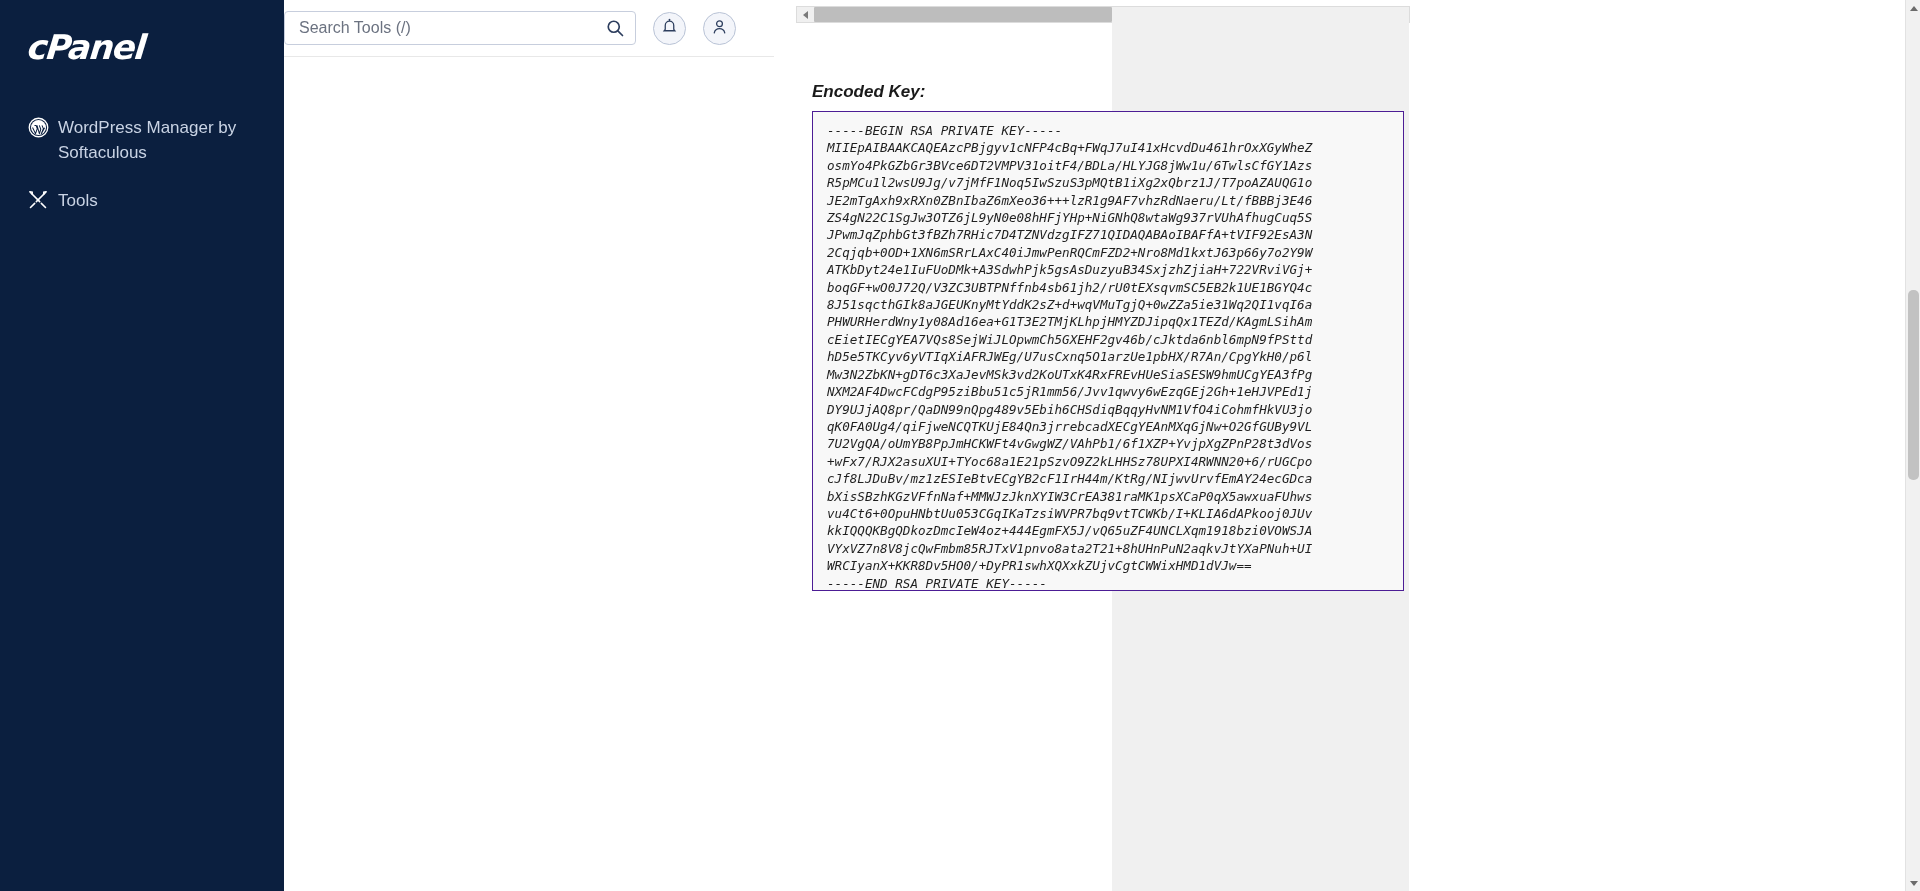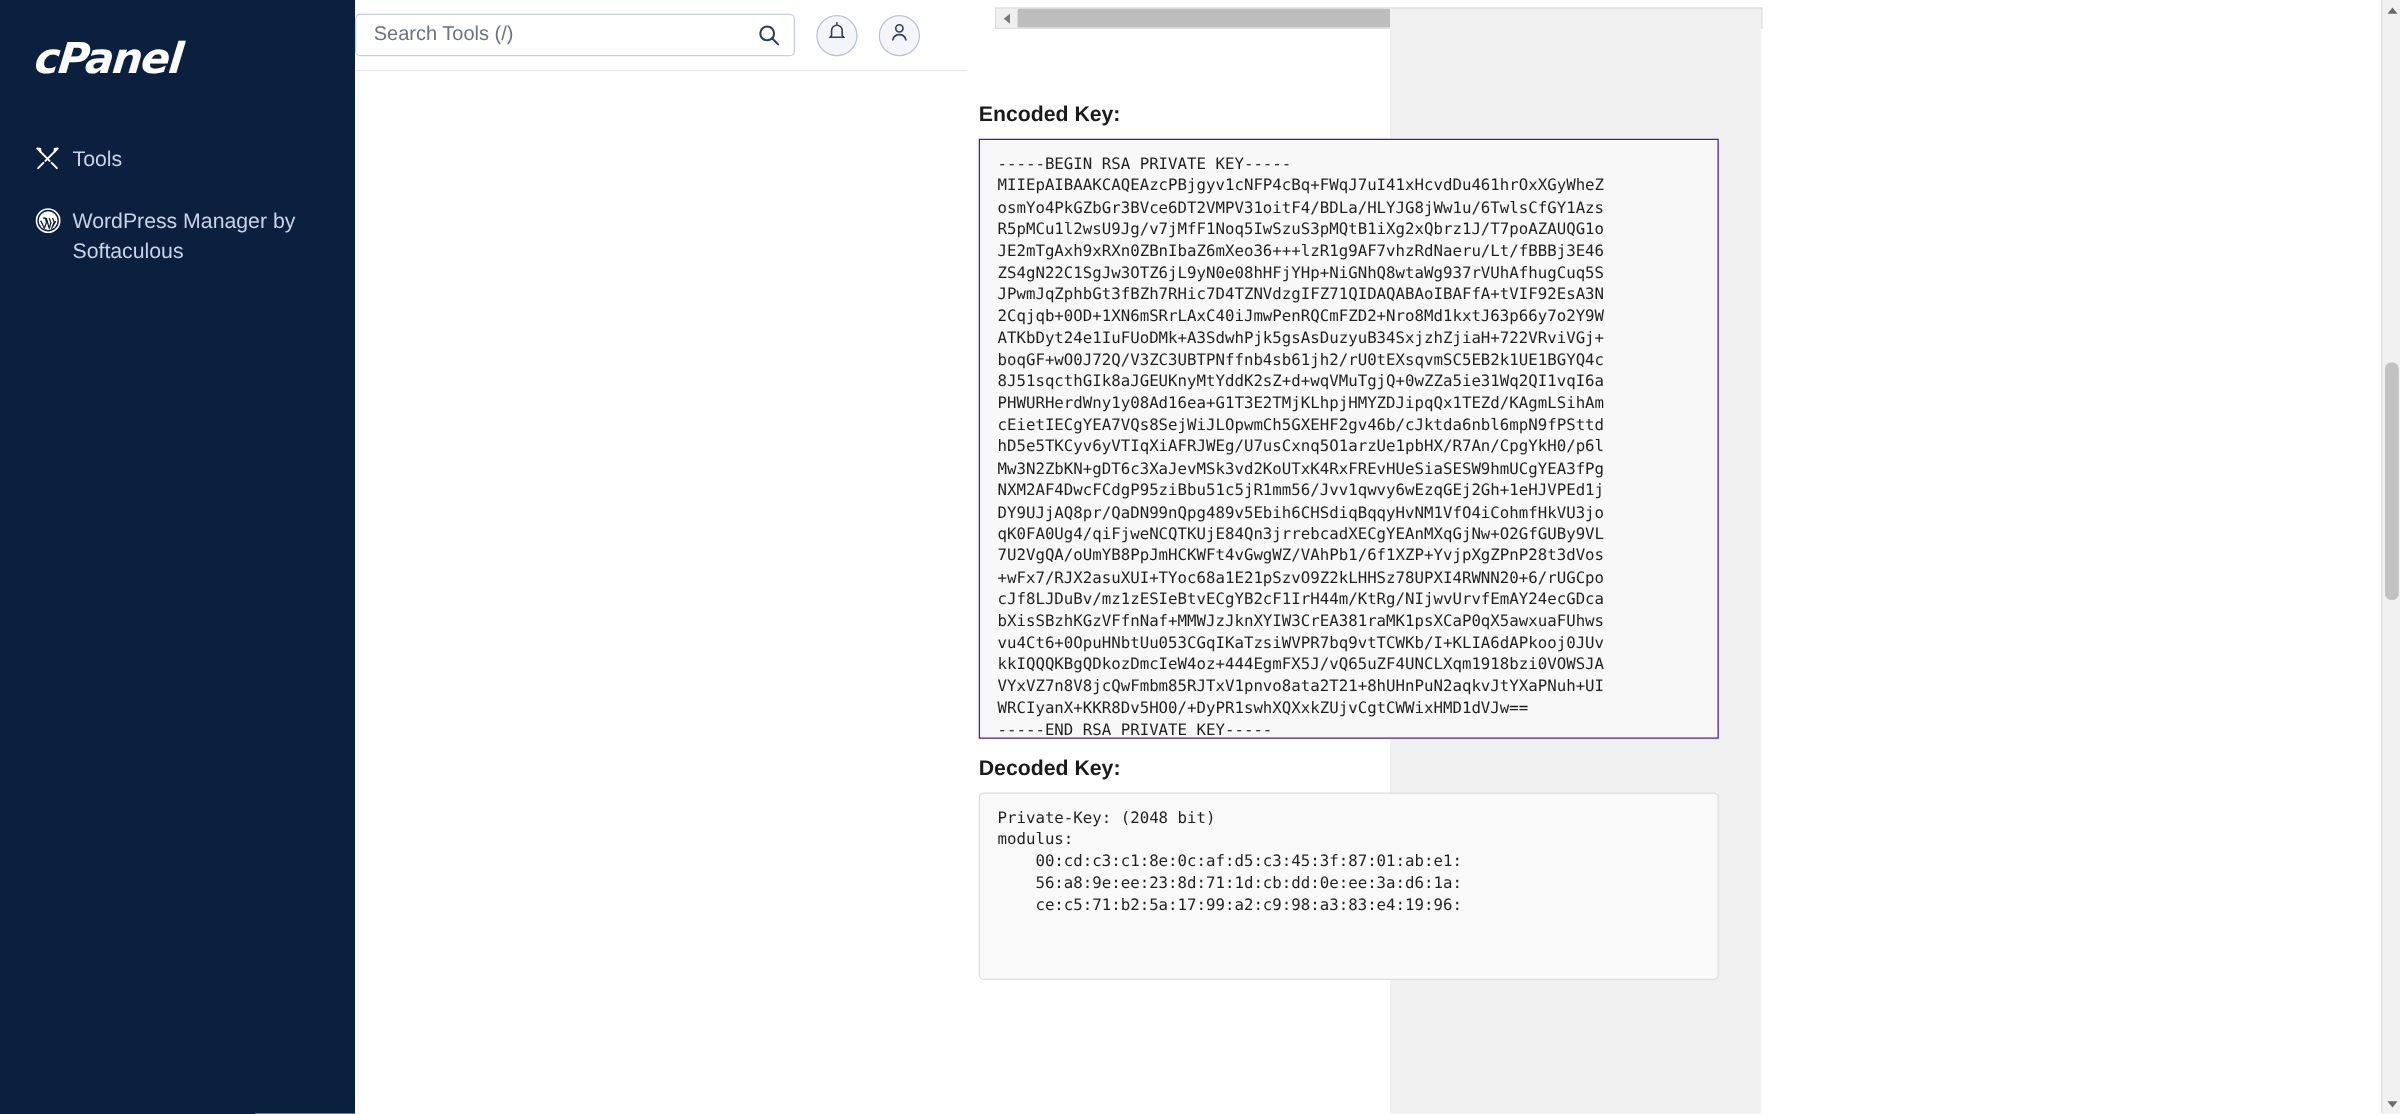--- a/index.html
+++ b/index.html
@@ -144,21 +144,21 @@
   .hscroll .track { flex: 1; background: #f7f7f7; position: relative; }
   .hscroll .thumb {
     position: absolute; left: 0; top: 0; bottom: 0;
     width: 100%;
     background: #bdbdbd;
     border-radius: 1px;
     cursor: pointer;
   }
 
   
-  .section { position: absolute; left: 9px; }
+  .section { position: absolute; left: 38px; font-style: italic; }
   .section-label {
     font-size: 17px;
     font-weight: bold;
     color: #1a1a1a;
     margin-bottom: 9px;
     font-family: "Liberation Sans", sans-serif;
   }
   .keybox {
     width: 592px;
     background: #f8f8f8;
@@ -221,41 +221,41 @@
 <div class="app">
 
   <aside class="sidebar">
     <div class="logo-wrap">
       <div class="logo">cPanel</div>
     </div>
     <nav class="nav">
 
       <div class="nav-item">
         <span class="ico">
+          <svg width="21" height="21" viewBox="0 0 24 24">
+            <circle cx="12" cy="12" r="10.6" fill="none" stroke="currentColor" stroke-width="1.5"></circle>
+            <circle cx="12" cy="12" r="8.6" fill="currentColor"></circle>
+            <path d="M5.2 12 L8.6 19 L10.6 13.2 L9.2 9.6 L7.4 9.6 M10.3 9.6 L13 19 L14.6 14 L12.9 9.6 M16 9.6 L17.6 13.4 L15.2 19 L19 12.4" fill="none" stroke="#0b1f3f" stroke-width="1.15" stroke-linejoin="round"></path>
+          </svg>
+        </span>
+        <span class="lbl">WordPress Manager by Softaculous</span>
+      </div>
+
+      <div class="nav-item">
+        <span class="ico">
           <svg width="20" height="20" viewBox="0 0 24 24" fill="none" stroke="currentColor" stroke-width="1.9" stroke-linecap="round">
             <path d="M3 3 L14 14"></path>
             <path d="M16 16 L21 21"></path>
             <path d="M21 3 L10 14"></path>
             <path d="M8 16 L3 21"></path>
             <path d="M2.2 2.2 L5 2.6 L5.2 5.2"></path>
             <path d="M21.8 2.2 L19 2.6 L18.8 5.2"></path>
           </svg>
         </span>
         <span class="lbl">Tools</span>
-      </div>
-
-      <div class="nav-item">
-        <span class="ico">
-          <svg width="21" height="21" viewBox="0 0 24 24">
-            <circle cx="12" cy="12" r="10.6" fill="none" stroke="currentColor" stroke-width="1.5"></circle>
-            <circle cx="12" cy="12" r="8.6" fill="currentColor"></circle>
-            <path d="M5.2 12 L8.6 19 L10.6 13.2 L9.2 9.6 L7.4 9.6 M10.3 9.6 L13 19 L14.6 14 L12.9 9.6 M16 9.6 L17.6 13.4 L15.2 19 L19 12.4" fill="none" stroke="#0b1f3f" stroke-width="1.15" stroke-linejoin="round"></path>
-          </svg>
-        </span>
-        <span class="lbl">WordPress Manager by Softaculous</span>
       </div>
 
     </nav>
   </aside>
 
   <div class="right">
 
     <header class="header">
       <div class="search-box">
         <input type="text" placeholder="Search Tools (/)" style="">
@@ -324,28 +324,20 @@
 +wFx7/RJX2asuXUI+TYoc68a1E21pSzvO9Z2kLHHSz78UPXI4RWNN20+6/rUGCpo
 cJf8LJDuBv/mz1zESIeBtvECgYB2cF1IrH44m/KtRg/NIjwvUrvfEmAY24ecGDca
 bXisSBzhKGzVFfnNaf+MMWJzJknXYIW3CrEA381raMK1psXCaP0qX5awxuaFUhws
 vu4Ct6+0OpuHNbtUu053CGqIKaTzsiWVPR7bq9vtTCWKb/I+KLIA6dAPkooj0JUv
 kkIQQQKBgQDkozDmcIeW4oz+444EgmFX5J/vQ65uZF4UNCLXqm1918bzi0VOWSJA
 VYxVZ7n8V8jcQwFmbm85RJTxV1pnvo8ata2T21+8hUHnPuN2aqkvJtYXaPNuh+UI
 WRCIyanX+KKR8Dv5HO0/+DyPR1swhXQXxkZUjvCgtCWWixHMD1dVJw==
 -----END RSA PRIVATE KEY-----</div>
       </section>
 
-      <section class="section" id="decoded-section">
-        <div class="section-label">Decoded Key:</div>
-        <div class="keybox decoded">Private-Key: (2048 bit)
-modulus:
-    00:cd:c3:c1:8e:0c:af:d5:c3:45:3f:87:01:ab:e1:
-    56:a8:9e:ee:23:8d:71:1d:cb:dd:0e:ee:3a:d6:1a:
-    ce:c5:71:b2:5a:17:99:a2:c9:98:a3:83:e4:19:96:</div>
-      </section>
 
     </div>
   </div>
 
   <div class="vscroll">
     <div class="varrow up">
       <span></span>
     </div>
     <div class="vthumb"></div>
     <div class="varrow down">

